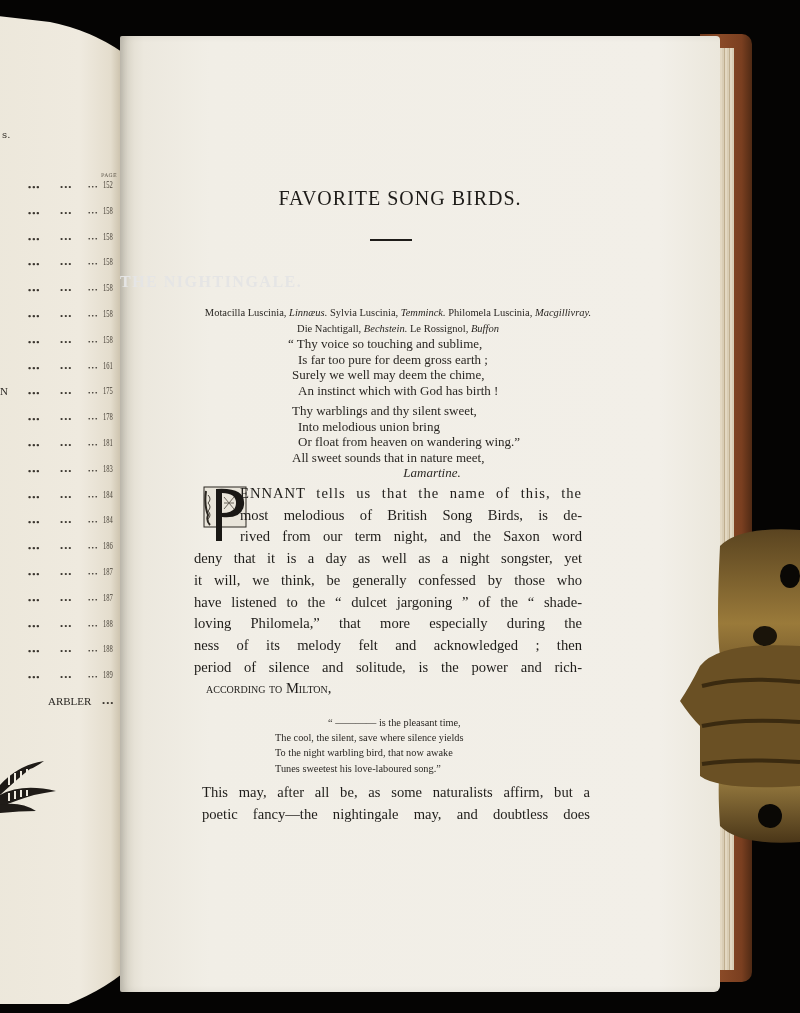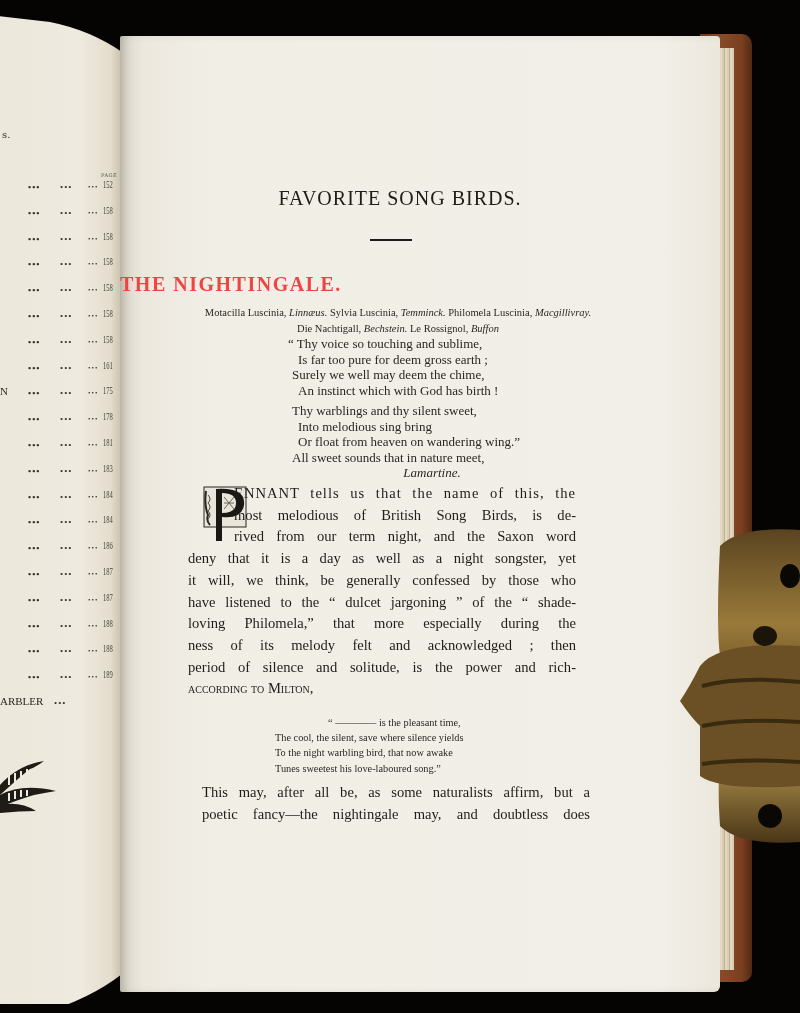--- a/index.html
+++ b/index.html
@@ -41,51 +41,51 @@
   .title {
     position: absolute; left: 120px; width: 560px; top: 186px;
     text-align: center; font-size: 20px; letter-spacing: 1px; color: #1e1c19;
     font-family: "Liberation Serif", serif; transform: scaleY(1.1);
   }
   .title-rule {
     position: absolute; left: 370px; top: 239px; width: 42px; height: 2px; background: #1e1c19;
   }
   .subtitle {
     position: absolute; left: 120px; width: 560px; top: 273px;
-    font-size: 20px; letter-spacing: 1.5px; color: #ef4444;
+    font-size: 16px; letter-spacing: 1.5px; color: #e5e5e5;
     font-family: "Liberation Serif", serif; font-weight: bold;
   }
   .synonyms {
     position: absolute; left: 203px; width: 390px; top: 305px;
     font-size: 10.5px; line-height: 16px; color: #2a2723; text-align: center;
     font-family: "Liberation Serif", serif;
   }
   .synonyms i { font-style: italic; }
   .poem {
     position: absolute; left: 288px; top: 336px; width: 300px;
     font-size: 13px; line-height: 15.5px; color: #2a2723;
     font-family: "Liberation Serif", serif;
   }
   .poem .line { white-space: nowrap; }
   .poem .indent { padding-left: 10px; }
   .poem .stanza-gap { height: 5px; }
   .poem .attrib { text-align: center; font-style: italic; padding-right: 12px; }
 
   .body-text {
-    position: absolute; left: 188px; top: 483px; width: 388px;
+    position: absolute; left: 194px; top: 483px; width: 388px;
     font-size: 14.6px; line-height: 21.7px; color: #1f1d1a;
     font-family: "Liberation Serif", serif; text-align: justify;
   }
   .body-text .ln { display: block; text-align-last: justify; white-space: nowrap; }
   .body-text .ln.last { text-align-last: left; }
   .body-text .ln.indent { padding-left: 46px; }
   .dropcap {
     position: absolute; left: 202px; top: 485px; width: 46px; height: 58px;
   }
-  .sc { font-variant: small-caps; }
+  .sc { font-variant: small-caps; margin-left: 12px; }
 
   .quote2 {
     position: absolute; left: 275px; top: 715px; width: 250px;
     font-size: 10.3px; line-height: 15.2px; color: #2a2723;
     font-family: "Liberation Serif", serif;
   }
   .quote2 .first { padding-left: 53px; }
   .body-text2 {
     position: absolute; left: 202px; top: 782px; width: 388px;
     font-size: 14.6px; line-height: 21.7px; color: #1f1d1a;
@@ -256,21 +256,21 @@
         <span class="dots3">•••</span>
         <span class="page-num">188</span>
       </div>
       <div class="toc-row" style="top: 670.2px;">
         <span class="label-tail"></span>
         <span class="dots1">•••</span>
         <span class="dots2">•••</span>
         <span class="dots3">•••</span>
         <span class="page-num">189</span>
       </div>
-      <div class="toc-row" style="top: 696px;">
+      <div class="toc-row" style="top: 696px; margin-left: 48px;">
         <span class="label-tail" style="font-weight: normal;">ARBLER</span>
         <span class="dots2" style="left:54px">•••</span>
         <span class="page-num"></span>
       </div>
     </div>
 
   <svg class="ornament" viewBox="0 0 60 60">
     <g fill="#1f1b17">
       <path d="M0 30 Q18 10 44 6 Q36 12 30 14 Q22 20 0 40 Z"></path>
       <path d="M0 40 Q22 28 56 36 Q44 38 34 40 Q20 44 0 52 Z"></path>
@@ -296,21 +296,21 @@
 
   <div class="synonyms" id="synonyms"><span>Motacilla Luscinia, </span><i>Linnæus.</i><span> Sylvia Luscinia, </span><i>Temminck.</i><span> Philomela Luscinia, </span><i>Macgillivray.</i><span> Die Nachtigall, </span><i>Bechstein.</i><span> Le Rossignol, </span><i>Buffon</i></div>
 
   <div class="poem">
     <div class="line">“ Thy voice so touching and sublime,</div>
     <div class="line indent">Is far too pure for deem gross earth ;</div>
     <div class="line" style="padding-left:4px">Surely we well may deem the chime,</div>
     <div class="line indent">An instinct which with God has birth !</div>
     <div class="stanza-gap"></div>
     <div class="line" style="padding-left:4px">Thy warblings and thy silent sweet,</div>
-    <div class="line indent">Into melodious sing bring</div>
+    <div class="line indent">Into melodious union bring</div>
     <div class="line indent">Or float from heaven on wandering wing.”</div>
     <div class="line" style="padding-left:4px">All sweet sounds that in nature meet,</div>
     <div class="line attrib">Lamartine.</div>
   </div>
 
   <svg class="dropcap" viewBox="0 0 46 58">
     <rect x="2" y="2" width="42" height="40" fill="#e9e5da" stroke="#2a2620" stroke-width="1"></rect>
     <path d="M4 6 Q2 20 6 30 Q4 36 8 40" stroke="#2a2620" stroke-width="2" fill="none"></path>
     <path d="M14 4 L14 56 L20 56 L20 4 Z" fill="#1a1815"></path>
     <path d="M14 4 Q44 2 42 20 Q40 34 20 32 L20 28 Q34 28 34 18 Q34 8 20 8 Z" fill="#1a1815"></path>

